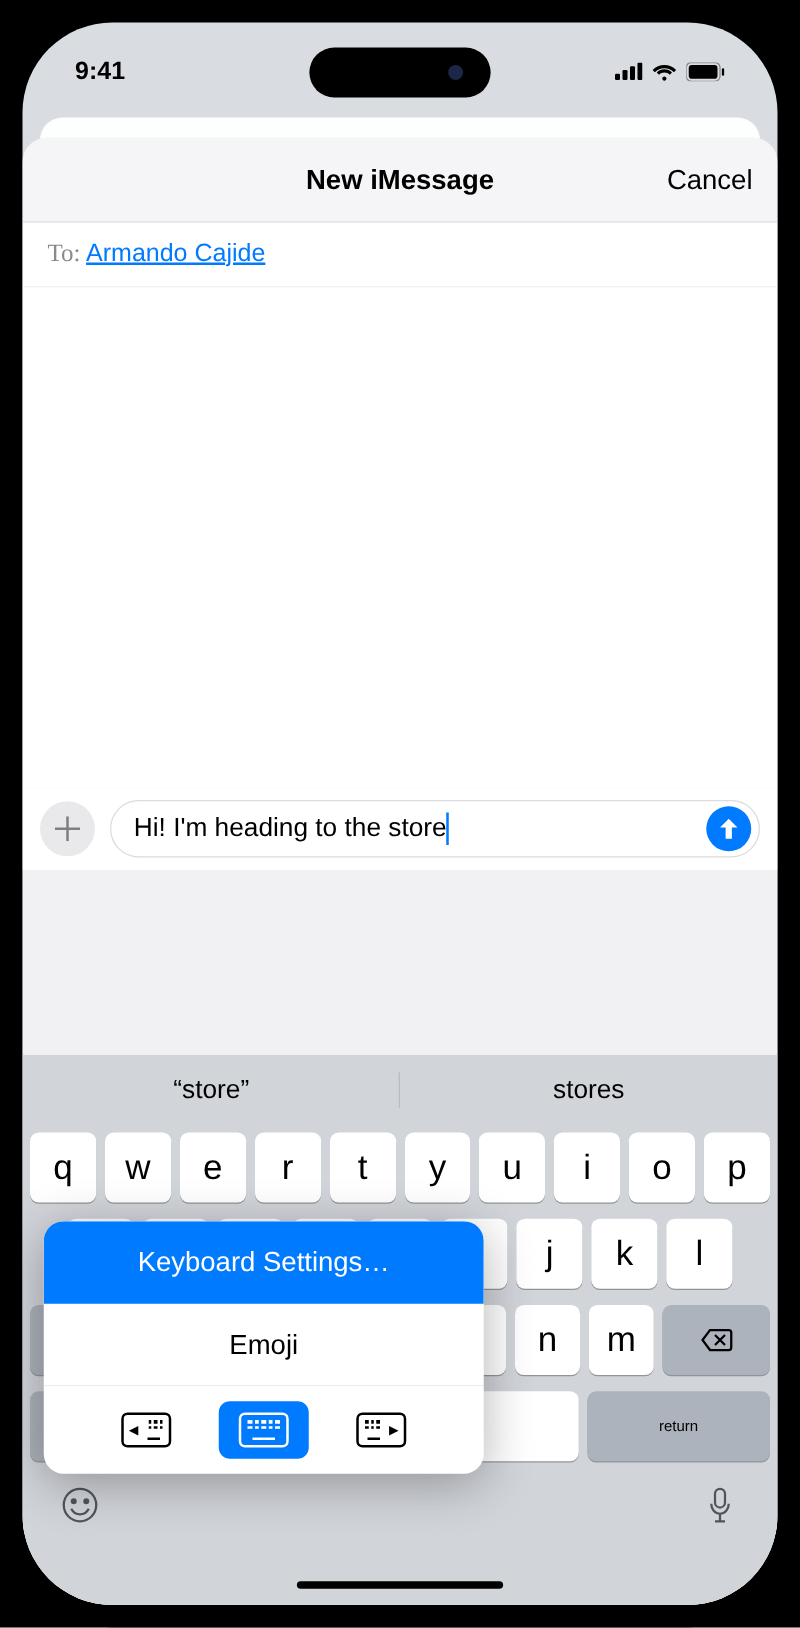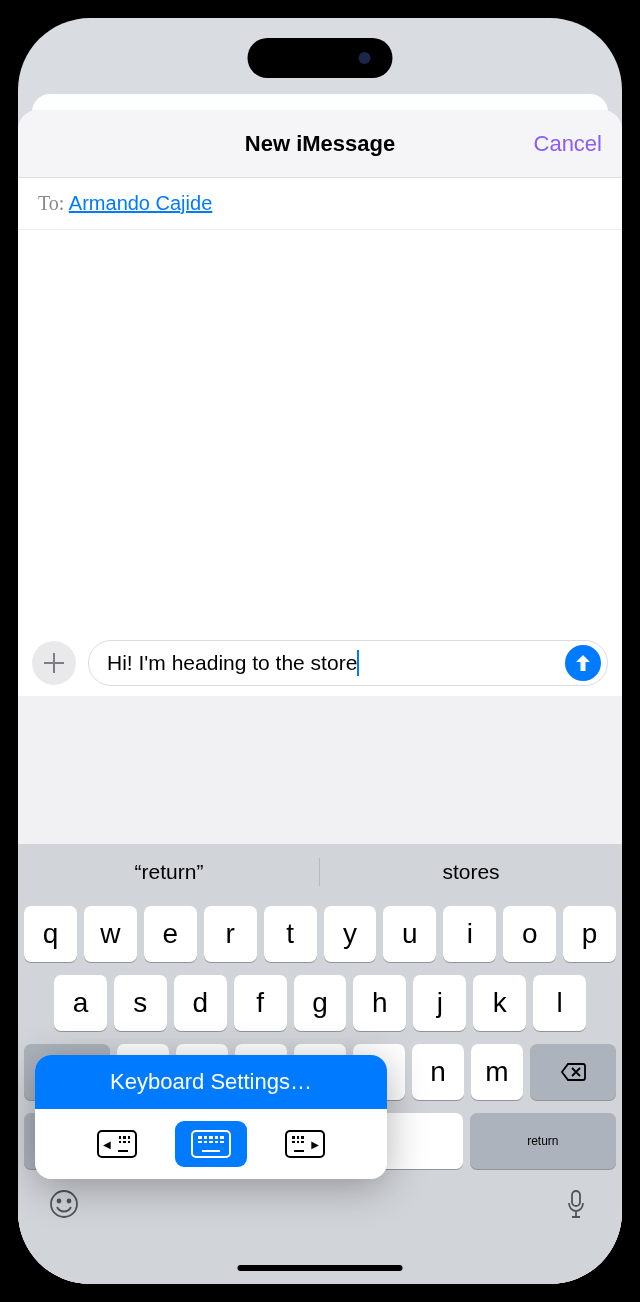--- a/index.html
+++ b/index.html
@@ -32,21 +32,21 @@
     
     
     .sheet-container { position: absolute; top: 92px; left: 0; right: 0; bottom: 0;
       background: #f1f1f3; border-radius: 20px 20px 0 0; overflow: hidden; }
     .back-sheet { position: absolute; top: 76px; left: 14px; right: 14px; height: 50px;
       background: #fff; border-radius: 18px 18px 0 0; opacity: 0.95; }
     
     .sheet-header { height: 68px; display: flex; align-items: center; justify-content: center;
       position: relative; border-bottom: 1px solid #e0e0e2; background: #f5f5f7; }
     .sheet-title { font-size: 22px; font-weight: 600; color: #000; }
-    .sheet-cancel { position: absolute; right: 20px; font-size: 22px; color: #8b5cf6; }
+    .sheet-cancel { position: absolute; right: 20px; font-size: 22px; color: #000000; }
     
     .to-field { background: #fff; padding: 14px 20px; border-bottom: 1px solid #eee;
       font-size: 20px; }
     .to-label { color: #8a8a8e; font-family: Liberation Serif, serif; }
     .to-name { color: #007aff; text-decoration: underline; }
     
     .msg-body { background: #fff; height: 400px; }
     
     .compose-bar { background: #fff; padding: 10px 14px; display: flex; align-items: center; gap: 12px; }
     .plus-btn { width: 44px; height: 44px; background: #e9e9eb; border-radius: 50%;
@@ -76,21 +76,21 @@
     .key-space { flex: 4.5; font-size: 20px; }
     .row3 { padding: 0 0px; }
     .row3 .key:first-child, .row3 .key:last-child { flex: 1.3; }
     
     .kb-bottom { display: flex; justify-content: space-between; padding: 4px 28px 62px; }
     .kb-bottom-icon { width: 36px; height: 36px; display: flex; align-items: center; justify-content: center; }
     
     
     .globe-menu { position: absolute; bottom: 105px; left: 17px; width: 352px;
       background: #fff; border-radius: 16px; box-shadow: 0 8px 40px rgba(0,0,0,0.3); z-index: 200; overflow: hidden; }
-    .gm-item { height: 54px; display: flex; align-items: center; justify-content: center;
+    .gm-item { height: 66px; display: flex; align-items: center; justify-content: center;
       font-size: 22px; border-bottom: 1px solid #eee; color: #000; }
     .gm-item.active { background: #007aff; color: #fff; border: none;}
     .gm-layouts { display: flex; height: 70px; align-items: center; justify-content: center; gap: 22px; padding: 8px; }
     .gm-layout-btn { width: 72px; height: 46px; border-radius: 9px; display: flex;
       align-items: center; justify-content: center; }
     .gm-layout-btn.selected { background: #007aff; }
     .kb-mini-icon { width: 40px; height: 28px; border: 2.5px solid #000; border-radius: 5px; position: relative; display: flex; align-items: center; justify-content: center;}
     .kb-mini-icon.white { border-color: #fff; }
     .kb-arrow-left::before { content: "◀"; position: absolute; left: 4px; font-size: 10px; top: 50%; transform: translateY(-50%);}
     .kb-arrow-right::after { content: "▶"; position: absolute; right: 4px; font-size: 10px; top: 50%; transform: translateY(-50%);}
@@ -105,20 +105,39 @@
     .row2 .key { min-width: 52px;}
   </style>
 </head>
 <body>
 
 <div class="phone-frame">
   <div class="phone-screen">
 
     <div class="notch"></div>
 
+    <div class="status-bar">
+      <div class="status-time">9:41</div>
+      <div class="status-right">
+        <svg width="22" height="14" viewBox="0 0 22 14">
+            <rect x="0" y="9" width="4" height="5" rx="1"></rect>
+            <rect x="6" y="6" width="4" height="8" rx="1"></rect>
+            <rect x="12" y="3" width="4" height="11" rx="1"></rect>
+            <rect x="18" y="0" width="4" height="14" rx="1"></rect>
+          </svg>
+        <svg width="21" height="15" viewBox="0 0 21 15">
+            <path d="M10.5 14.5c.9 0 1.7-.8 1.7-1.7s-.8-1.7-1.7-1.7-1.7.8-1.7 1.7.8 1.7 1.7 1.7zm-4.3-4.8c1.1-1.1 2.6-1.8 4.3-1.8s3.2.7 4.3 1.8l1.8-1.8c-1.6-1.6-3.7-2.5-6.1-2.5s-4.5.9-6.1 2.5l1.8 1.8zM10.5 2C6.9 2 3.6 3.4 1.1 5.9l1.8 1.8C4.9 5.7 7.6 4.5 10.5 4.5s5.6 1.2 7.6 3.2l1.8-1.8C17.4 3.4 14.1 2 10.5 2z"></path>
+          </svg>
+        <svg width="31" height="15" viewBox="0 0 31 15">
+            <rect x="0" y="0" width="27" height="15" rx="4" fill="none" stroke="#000" stroke-width="1" opacity="0.4"></rect>
+            <rect x="2" y="2" width="23" height="11" rx="2.5"></rect>
+            <rect x="28.5" y="4.5" width="1.8" height="6" rx="1"></rect>
+          </svg>
+      </div>
+    </div>
 
     <div class="back-sheet"></div>
 
     <div class="sheet-container">
 
       <div class="sheet-header">
         <div class="sheet-title">New iMessage</div>
         <div class="sheet-cancel">Cancel</div>
       </div>
 
@@ -141,21 +160,21 @@
           <div class="send-btn">
             <svg width="18" height="20" viewBox="0 0 18 20">
                 <path d="M9 2l7 7h-4.5v9h-5v-9H2z"></path>
               </svg>
           </div>
         </div>
       </div>
 
       <div class="keyboard">
         <div class="suggestions">
-          <div class="sug-item">“return”</div>
+          <div class="sug-item">“store”</div>
           <div class="sug-item">stores</div>
         </div>
 
         <div class="key-rows">
           <div class="key-row row1">
             <div class="key">q</div>
             <div class="key">w</div>
             <div class="key">e</div>
             <div class="key">r</div>
             <div class="key">t</div>
@@ -216,20 +235,21 @@
             <svg width="20" height="30" viewBox="0 0 20 30" fill="none" stroke="#50555c" stroke-width="1.8">
                 <rect x="6" y="2" width="8" height="15" rx="4"></rect>
                 <path d="M3 14c0 4.5 3 8 7 8s7-3.5 7-8M10 22v6M6 28h8"></path>
               </svg>
           </div>
         </div>
       </div>
 
       <div class="globe-menu">
         <div class="gm-item active">Keyboard Settings…</div>
+        <div class="gm-item">Emoji</div>
         <div class="gm-layouts">
           <div class="gm-layout-btn">
             <div class="kb-mini-icon kb-arrow-left">
               <div style="position:absolute; right:5px; top:4px; display:grid; grid-template-columns:repeat(3,2.5px); gap:2px;">
                   <span style="width:2.5px;height:2.5px;background:#000"></span>
                   <span style="width:2.5px;height:2.5px;background:#000"></span>
                   <span style="width:2.5px;height:2.5px;background:#000"></span>
                   <span style="width:2.5px;height:2.5px;background:#000"></span>
                   <span style="width:2.5px;height:2.5px;background:#000"></span>
                   <span style="width:2.5px;height:2.5px;background:#000"></span>

